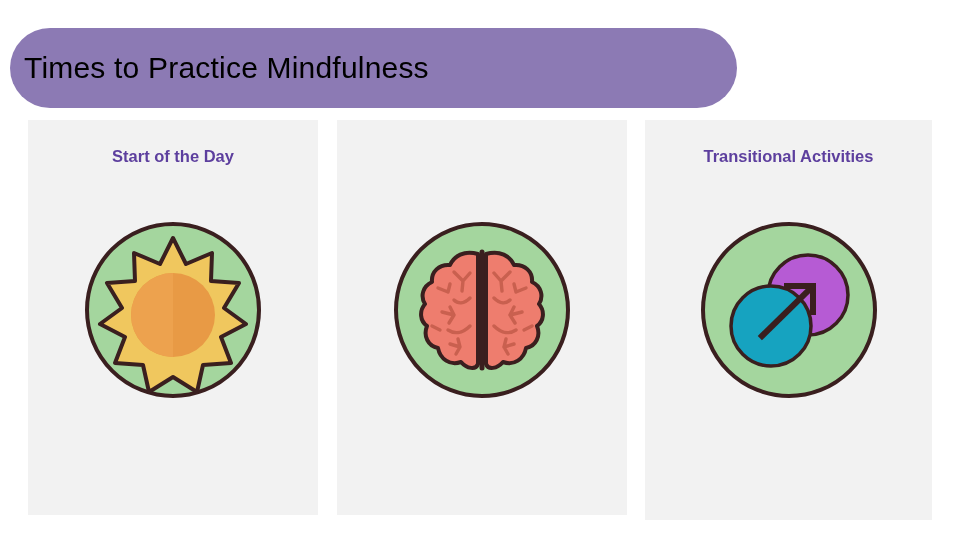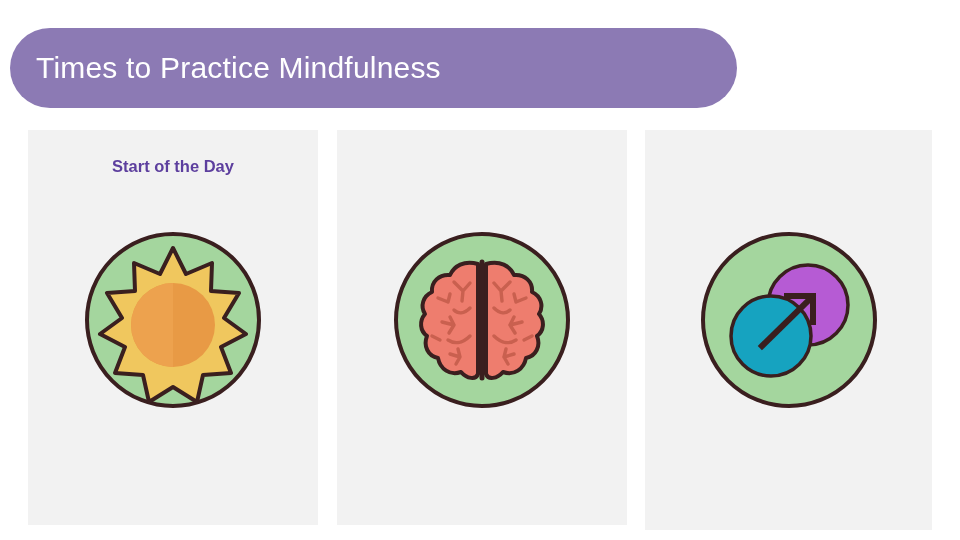--- a/index.html
+++ b/index.html
@@ -21,33 +21,33 @@
     left: 10px;
     top: 28px;
     width: 727px;
     height: 80px;
     background: #8c7ab4;
     border-radius: 40px;
     display: flex;
     align-items: center;
   }
   .title-text {
-    color: #ffffff;
+    color: #000000;
     font-size: 30px;
     font-weight: 300;
     letter-spacing: 0.2px;
-    padding-left: 26px;
+    padding-left: 14px;
     white-space: nowrap;
     font-family: "Liberation Sans", sans-serif;
   }
 
   
   .card {
     position: absolute;
-    top: 130px;
+    top: 120px;
     background: #f2f2f2;
   }
   .card-1 { left: 28px;  width: 290px; height: 395px; }
   .card-2 { left: 337px; width: 290px; height: 395px; }
   .card-3 { left: 645px; width: 287px; height: 400px; }
 
   .card-heading {
     position: absolute;
     top: 27px;
     left: 0;
@@ -133,20 +133,21 @@
         <path d="M130 92 L118 95 M118 95 L122 87 M118 95 L123 103"></path>
         <path d="M140 106 L132 110"></path>
         <path d="M102 106 C110 114 118 114 124 110"></path>
         <path d="M122 124 L112 127 M112 127 L114 119 M112 127 L116 134"></path>
       </g>
     </svg>
   </div>
 </div>
 
 <div class="card card-3">
+  <div class="card-heading">Transitional Activities</div>
   <div class="icon-wrap">
     <svg class="icon-svg" width="180" height="180" viewBox="0 0 180 180">
       <circle cx="90" cy="90" r="86" fill="#a4d69e" stroke="#3a1f1f" stroke-width="4"></circle>
       <circle cx="109" cy="75" r="40" fill="#b65bd4" stroke="#3a1f1f" stroke-width="3.5"></circle>
       <circle cx="72" cy="106" r="40" fill="#16a3c0" stroke="#3a1f1f" stroke-width="3.5"></circle>
       <g stroke="#3a1f1f" stroke-width="6" fill="none" stroke-linecap="square">
         <path d="M63 116 L112 68"></path>
         <path d="M88 66 L114 66 L114 92"></path>
       </g>
     </svg>

